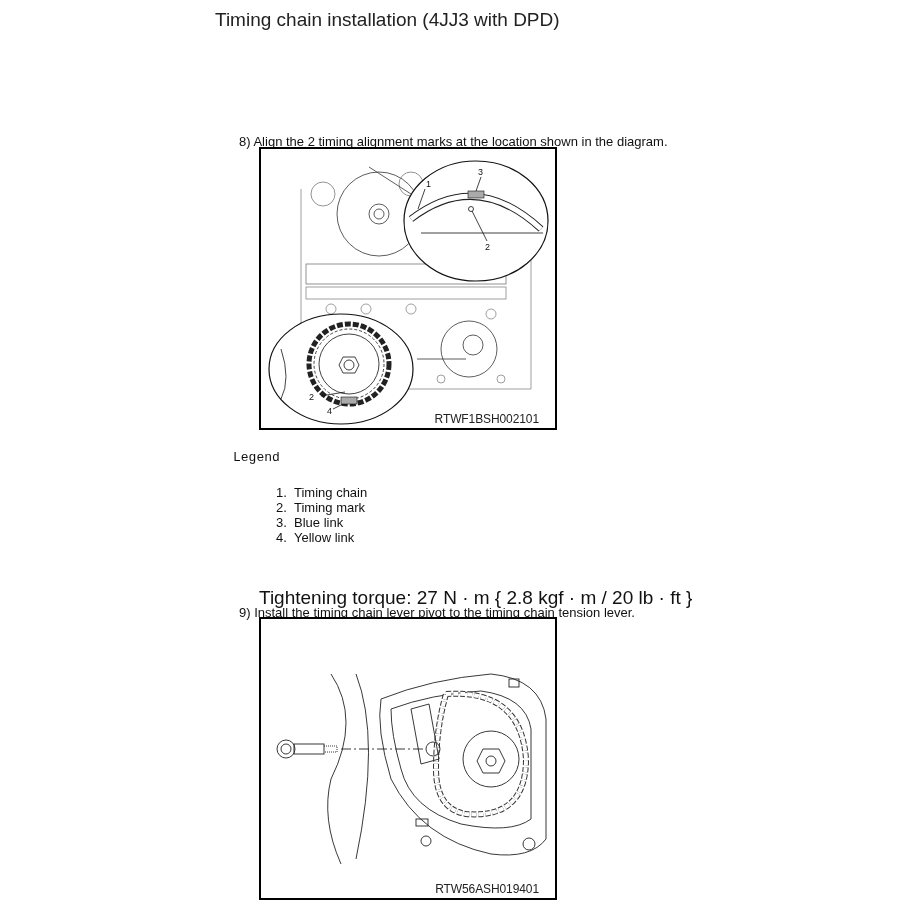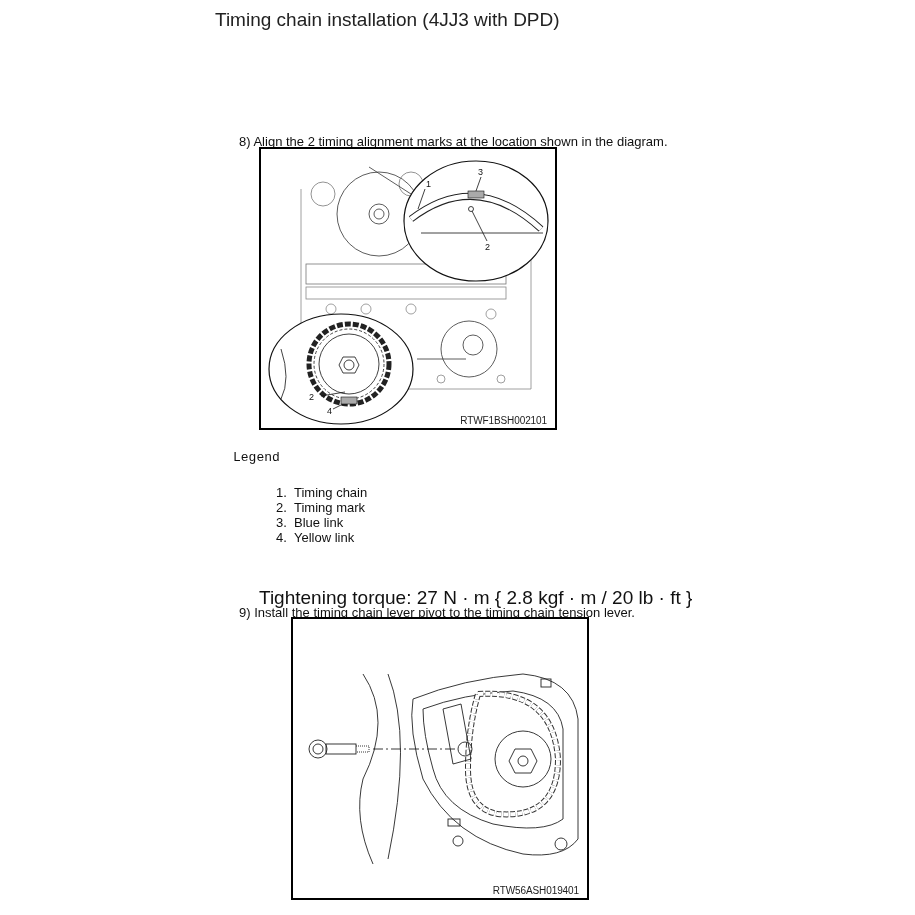--- a/index.html
+++ b/index.html
@@ -2,21 +2,21 @@
 <html><head>
 <meta charset="utf-8">
 <style>
   html, body { margin: 0; padding: 0; background: #ffffff; }
   body { width: 915px; height: 915px; position: relative; overflow: hidden;
          font-family: "Liberation Sans", sans-serif; color: #111; }
   .title { position: absolute; left: 215px; top: 9px; font-size: 19px; font-weight: normal; color: #222; white-space: nowrap; }
   .step { position: absolute; left: 239px; font-size: 13px; color: #111; white-space: nowrap; }
   .figure { position: absolute; left: 259px; width: 298px; height: 283px; border: 2px solid #000; background: #fff; box-sizing: border-box; overflow: hidden; }
   .figure svg { position: absolute; left: 0; top: 0; }
-  .fig-code { position: absolute; right: 8px; bottom: 2px; font-size: 10px; color: #222; letter-spacing: -0.1px; }
+  .fig-code { position: absolute; right: 16px; bottom: 2px; font-size: 12px; color: #222; letter-spacing: -0.1px; }
   .legend-title { position: absolute; left: 233px; top: 450px; font-size: 13px; font-family: Liberation Mono, monospace; }
   .legend-list { position: absolute; left: 268px; top: 477px; margin: 8px; padding: 0; list-style: none; font-size: 13px; line-height: 15px; }
   .legend-list li { white-space: nowrap; }
   .legend-num { display: inline-block; width: 18px; }
   .torque { position: absolute; left: 259px; top: 587px; font-size: 19px; white-space: nowrap; }
 </style>
 </head>
 <body>
 
 <div class="title">Timing chain installation (4JJ3 with DPD)</div>
@@ -85,21 +85,21 @@
 <ul class="legend-list">
   <li><span class="legend-num">1.</span><span>Timing chain</span></li>
   <li><span class="legend-num">2.</span><span>Timing mark</span></li>
   <li><span class="legend-num">3.</span><span>Blue link</span></li>
   <li><span class="legend-num">4.</span><span>Yellow link</span></li>
 </ul>
 
 <div class="step" style="top:557px;margin-top:48px;">9) Install the timing chain lever pivot to the timing chain tension lever.</div>
 <div class="torque">Tightening torque: 27 N · m { 2.8 kgf · m / 20 lb · ft }</div>
 
-<div class="figure" style="top:617px;margin-left:32px;">
+<div class="figure" style="top:617px;">
   <svg width="298" height="283" viewBox="0 0 298 283">
     <g fill="none" stroke="#222" stroke-width="0.9">
 
       <path d="M70 55 Q100 100 70 160 Q60 200 80 245"></path>
       <path d="M95 55 Q120 120 95 240"></path>
       <path d="M120 80 Q170 60 230 55 Q280 60 285 100 L285 220 Q270 240 230 235 Q160 220 130 160 Q115 110 120 80 Z"></path>
       <path d="M130 90 Q170 75 220 72 Q265 78 270 110 L270 200 Q250 215 200 205 Q150 190 140 150 Q130 115 130 90 Z"></path>
 
       <path d="M185 75 Q260 70 265 140 Q265 200 205 195 Q175 190 175 150 Q175 110 185 75" stroke-width="6" stroke="#333" stroke-dasharray="5 2"></path>
       <path d="M185 75 Q260 70 265 140 Q265 200 205 195 Q175 190 175 150 Q175 110 185 75" stroke-width="4" stroke="#fff" stroke-dasharray="5 2"></path>

